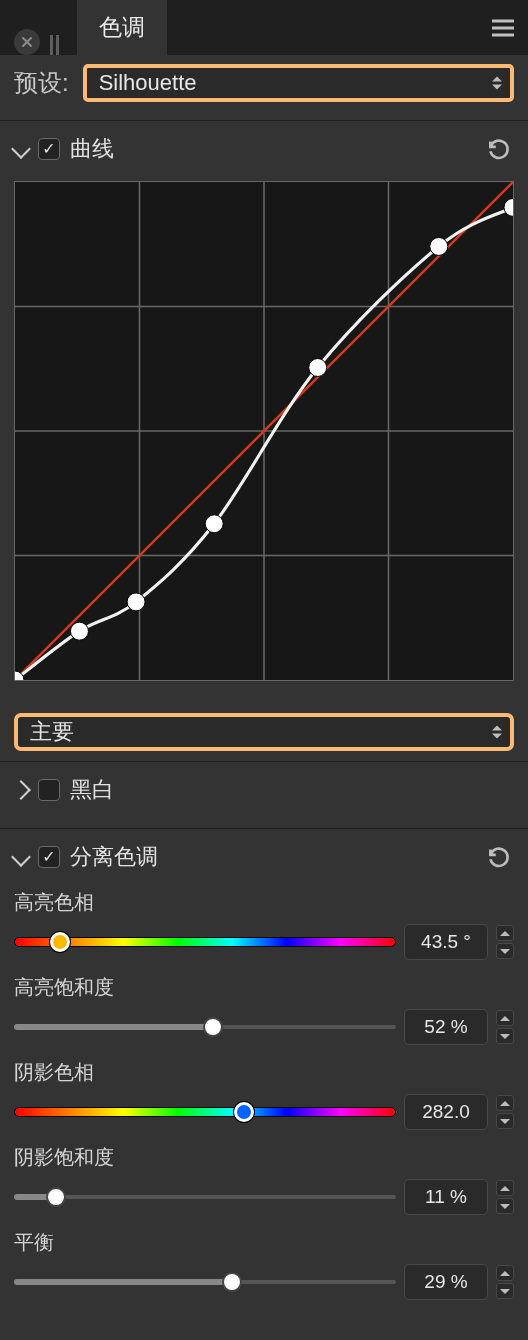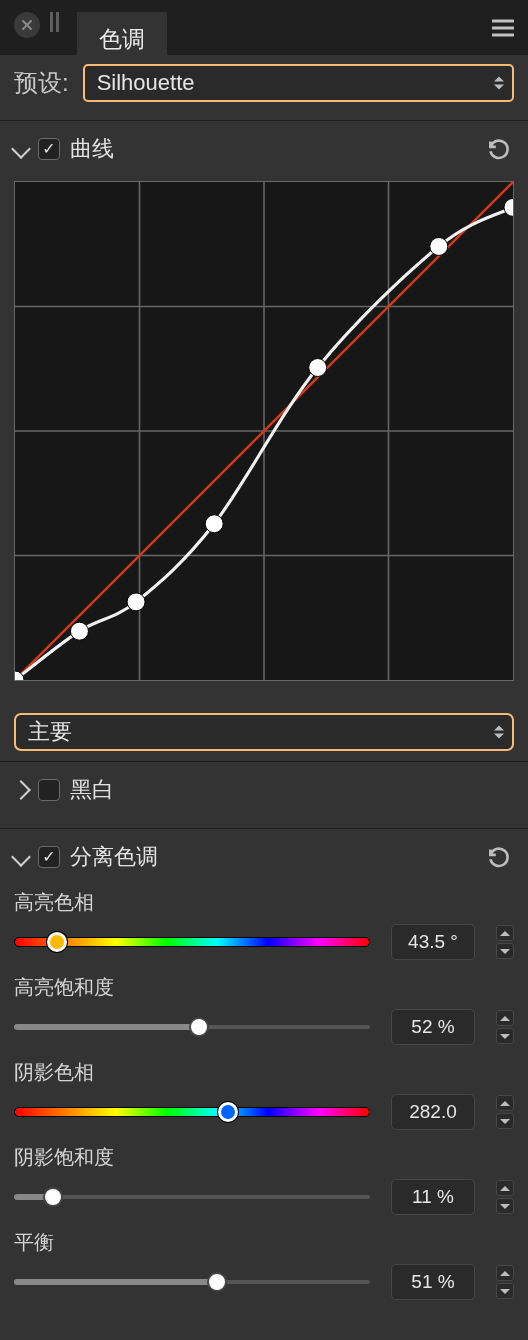--- a/index.html
+++ b/index.html
@@ -1,28 +1,28 @@
 <!DOCTYPE html>
 <html><head>
 <meta charset="utf-8">
 <style>
   * { box-sizing: border-box; margin: 0; padding: 0; font-family: -apple-system, "Helvetica Neue", Arial, sans-serif; }
   body { width: 528px; height: 1340px; background: #333333; color: #ddd; font-size: 19px; overflow: hidden; }
   
-  .header { height: 55px; background: #1f1f1f; display: flex; align-items: flex-start; padding: 12px 14px; position: relative; }
+  .header { height: 55px; background: #1f1f1f; display: flex; align-items: flex-end; padding: 0 14px; position: relative; }
   .close-btn { width: 26px; height: 26px; border-radius: 50%; background: #3a3a3a; display: flex; align-items: center; justify-content: center; color: #8b8b8b; font-size: 14px; cursor: pointer; }
   .pause { margin-left: 10px; display: flex; gap: 3px; }
   .pause span { width: 3px; height: 20px; background: #5e5e5e; }
   .tab { margin-left: 18px; height: 55px; padding: 0 22px; background: #333333; color: #eaeaea; font-size: 23px; display: flex; align-items: center; }
   .menu-btn { position: absolute; right: 14px; top: 50%; transform: translateY(-50%); display: flex; flex-direction: column; gap: 4px; cursor: pointer; }
   .menu-btn span { width: 22px; height: 3px; background: #bfbfbf; }
   
   .preset-row { height: 55px; display: flex; align-items: center; padding: 0 14px; gap: 14px; }
   .preset-label { color: #c9c9c9; font-size: 24px; }
-  .select { flex: 1; height: 38px; background: #2a2a2a; border: 2px solid #fdba74; border-radius: 5px; display: flex; align-items: center; padding: 0 12px; position: relative; cursor: pointer; color: #e6e6e6; font-size: 22px; }
+  .select { flex: 1; height: 38px; background: #2a2a2a; border: 4px solid #fdba74; border-radius: 5px; display: flex; align-items: center; padding: 0 12px; position: relative; cursor: pointer; color: #e6e6e6; font-size: 22px; }
   .select .stepper { position: absolute; right: 8px; top: 50%; transform: translateY(-50%); display: flex; flex-direction: column; gap: 3px; }
   .up, .down { width: 0; height: 0; border-left: 5px solid transparent; border-right: 5px solid transparent; }
   .up   { border-bottom: 5px solid #bdbdbd; }
   .down { border-top: 5px solid #bdbdbd; }
   
   .section { margin-top: 10px; background: #333333; border-top: 1px solid #1f1f1f; padding: 0 14px; }
   .sec-head { display: flex; align-items: center; height: 56px; gap: 10px; }
   .chev { width: 14px; height: 14px; border-left: 2px solid #cfcfcf; border-bottom: 2px solid #cfcfcf; }
   .chev.open   { transform: rotate(-45deg); }
   .chev.closed { transform: rotate(-135deg); }
@@ -32,21 +32,21 @@
   .reset-btn { margin-left: auto; cursor: pointer; width: 30px; height: 30px; display: flex; align-items: center; justify-content: center; }
   .reset-btn svg path { stroke: #bdbdbd; fill: none; stroke-width: 2.4; }
   
   .curve-wrap { padding: 4px 0 16px 0; }
   .curve-svg { width: 100%; height: 500px; display: block; background: #171717; border: 1px solid #676767; }
   .channel-select { margin-top: 16px; border-radius: 7px; }
   
   .ctrl { margin-top: 14px; }
   .ctrl:first-child { margin-top: 4px; }
   .ctrl-label { color: #d5d5d5; font-size: 20px; margin-bottom: 8px; }
-  .ctrl-row { display: flex; align-items: center; gap: 21px; }
+  .ctrl-row { display: flex; align-items: center; gap: 8px; }
   .track-wrap { flex: 1; position: relative; height: 26px; display: flex; align-items: center; }
   .track { width: 100%; height: 10px; border-radius: 6px; border: 1px solid #000; }
   .track.hue { background: linear-gradient(90deg,#ff0000,#ff7f00,#ffff00,#00ff00,#00ffff,#0000ff,#ff00ff,#ff0000); }
   .track.plain { height: 4px; border: none; background: #555; border-radius: 2px; position: relative; }
   .track.plain::before { content:""; position:absolute; left:0; top:-1px; height:6px; border-radius:3px; background:#888; width:var(--fill,0%); }
   .thumb { position: absolute; top: 50%; width: 20px; height: 20px; border-radius: 50%; background: #fff; border: 2px solid #444; transform: translate(-50%,-50%); cursor: grab; }
   .thumb.color { width: 20px; height: 20px; border: 3px solid #fff; box-shadow: 0 0 0 1px #000; }
   .valbox { width: 84px; height: 36px; background: #2a2a2a; border: 1px solid #474747; border-radius: 5px; color: #e6e6e6; font-size: 19px; display: flex; align-items: center; justify-content: center; }
   .spin { display: flex; flex-direction: column; gap: 2px; }
   .spin .sbtn { width: 18px; height: 16px; background: #2a2a2a; border: 1px solid #474747; border-radius: 3px; display: flex; align-items: center; justify-content: center; cursor: pointer; }
@@ -218,21 +218,21 @@
         </div>
       </div>
       </div>
       <div class="ctrl">
       <div class="ctrl-label">平衡</div>
       <div class="ctrl-row">
         <div class="track-wrap">
           <div class="track plain" style="--fill:56.99999999999999%"></div>
           <div class="thumb " style="left:56.99999999999999%;"></div>
         </div>
-        <div class="valbox">51 %</div>
+        <div class="valbox">29 %</div>
         <div class="spin">
           <div class="sbtn">
               <div class="up"></div>
             </div>
           <div class="sbtn">
               <div class="down"></div>
             </div>
         </div>
       </div>
       </div>

